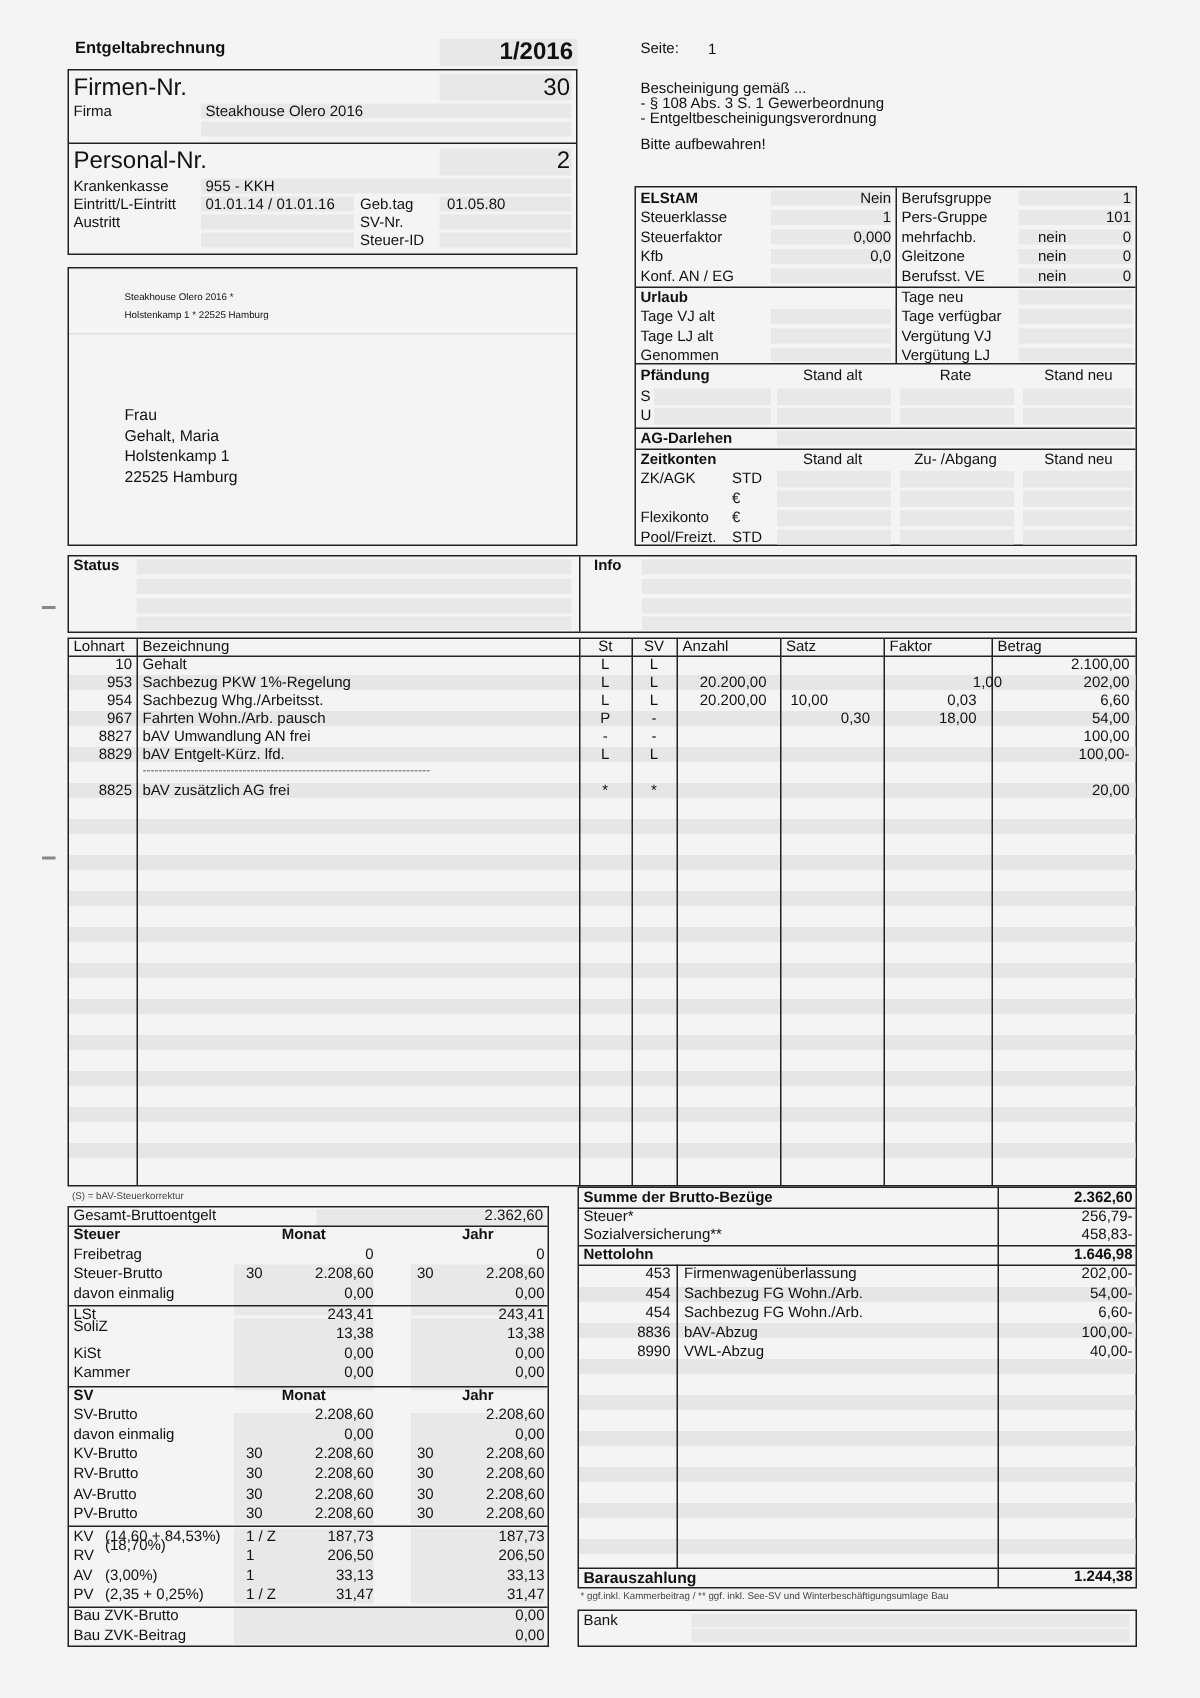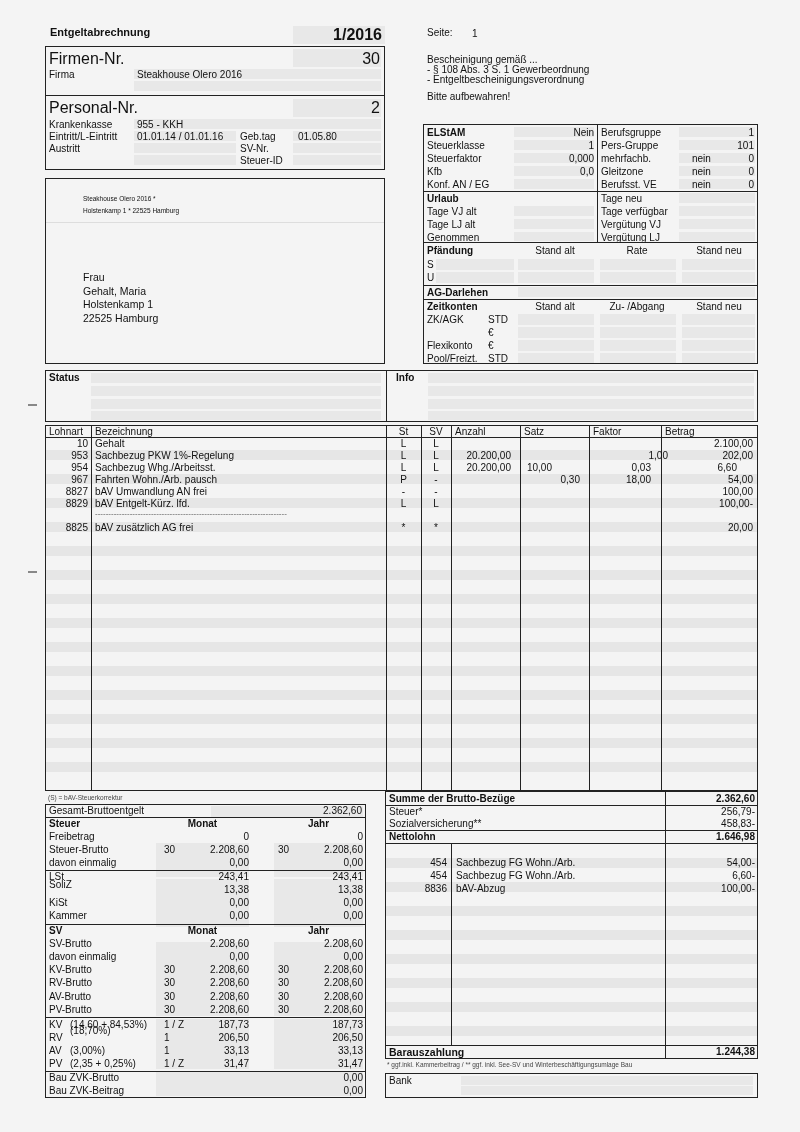--- a/index.html
+++ b/index.html
@@ -247,21 +247,21 @@
     <div class="t r" style="left:615px;top:1px;width:92px">202,00</div>
   </div>
   <div class="abs" style="left:0;top:36px;width:100%;height:12px">
     <div class="t r" style="left:0;top:1px;width:42px">954</div>
     <div class="t" style="left:49px;top:1px">Sachbezug Whg./Arbeitsst.</div>
     <div class="t c" style="left:340px;top:1px;width:35px">L</div>
     <div class="t c" style="left:375px;top:1px;width:30px">L</div>
     <div class="t r" style="left:405px;top:1px;width:60px">20.200,00</div>
     <div class="t r" style="left:446px;top:1px;width:60px">10,00</div>
     <div class="t r" style="left:543px;top:1px;width:62px">0,03</div>
-    <div class="t r" style="left:615px;top:1px;width:76px">6,60</div>
+    <div class="t r" style="left:615px;top:1px;width:92px">6,60</div>
   </div>
   <div class="abs" style="left:0;top:48px;width:100%;height:12px">
     <div class="t r" style="left:0;top:1px;width:42px">967</div>
     <div class="t" style="left:49px;top:1px">Fahrten Wohn./Arb. pausch</div>
     <div class="t c" style="left:340px;top:1px;width:35px">P</div>
     <div class="t c" style="left:375px;top:1px;width:30px">-</div>
     <div class="t r" style="left:405px;top:1px;width:60px"></div>
     <div class="t r" style="left:474px;top:1px;width:60px">0,30</div>
     <div class="t r" style="left:543px;top:1px;width:62px">18,00</div>
     <div class="t r" style="left:615px;top:1px;width:92px">54,00</div>
@@ -422,35 +422,45 @@
   <div class="hl" style="left:0;top:13px;width:100%"></div>
   <div class="t" style="left:3px;top:15px">Steuer*</div>
   <div class="t r" style="left:282px;top:15px;width:87px">256,79-</div>
   <div class="t" style="left:3px;top:27px">Sozialversicherung**</div>
   <div class="t r" style="left:282px;top:27px;width:87px">458,83-</div>
   <div class="hl" style="left:0;top:38px;width:100%"></div>
   <div class="t b" style="left:3px;top:40px">Nettolohn</div>
   <div class="t b r" style="left:282px;top:40px;width:87px">1.646,98</div>
   <div class="hl" style="left:0;top:51px;width:100%"></div>
 
+  <div class="abs" style="left:0;top:53px;width:100%;height:12px">
+    <div class="t r" style="left:0;top:0;width:61px">453</div>
+    <div class="t" style="left:70px;top:0">Firmenwagenüberlassung</div>
+    <div class="t r" style="left:282px;top:0;width:87px">202,00-</div>
+  </div>
   <div class="abs" style="left:0;top:66px;width:100%;height:12px">
     <div class="t r" style="left:0;top:0;width:61px">454</div>
     <div class="t" style="left:70px;top:0">Sachbezug FG Wohn./Arb.</div>
     <div class="t r" style="left:282px;top:0;width:87px">54,00-</div>
   </div>
   <div class="abs" style="left:0;top:79px;width:100%;height:12px">
     <div class="t r" style="left:0;top:0;width:61px">454</div>
     <div class="t" style="left:70px;top:0">Sachbezug FG Wohn./Arb.</div>
     <div class="t r" style="left:282px;top:0;width:87px">6,60-</div>
   </div>
   <div class="abs" style="left:0;top:92px;width:100%;height:12px">
     <div class="t r" style="left:0;top:0;width:61px">8836</div>
     <div class="t" style="left:70px;top:0">bAV-Abzug</div>
     <div class="t r" style="left:282px;top:0;width:87px">100,00-</div>
   </div>
+  <div class="abs" style="left:0;top:105px;width:100%;height:12px">
+    <div class="t r" style="left:0;top:0;width:61px">8990</div>
+    <div class="t" style="left:70px;top:0">VWL-Abzug</div>
+    <div class="t r" style="left:282px;top:0;width:87px">40,00-</div>
+  </div>
 
   <div class="hl" style="left:0;top:253px;width:100%"></div>
   <div class="t b" style="left:3px;top:255px;font-size:10.5px">Barauszahlung</div>
   <div class="t b r" style="left:282px;top:255px;width:87px">1.244,38</div>
 </div>
 
 <div class="t" style="left:387px;top:1062px;font-size:6.5px;color:#444">* ggf.inkl. Kammerbeitrag / ** ggf. inkl. See-SV und Winterbeschäftigungsumlage Bau</div>
 
 <div class="box" style="left:385px;top:1073px;width:373px;height:25px">
   <div class="sh" style="left:75px;top:2px;width:292px;height:9px"></div>

